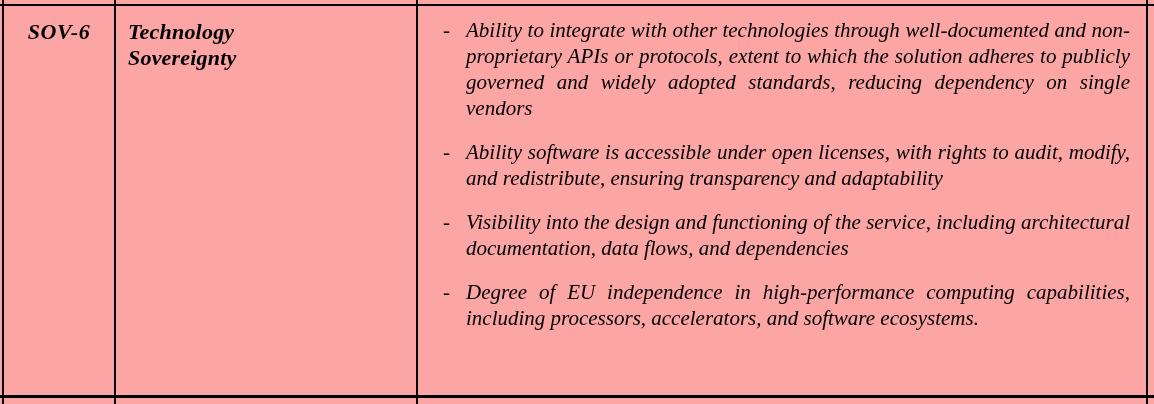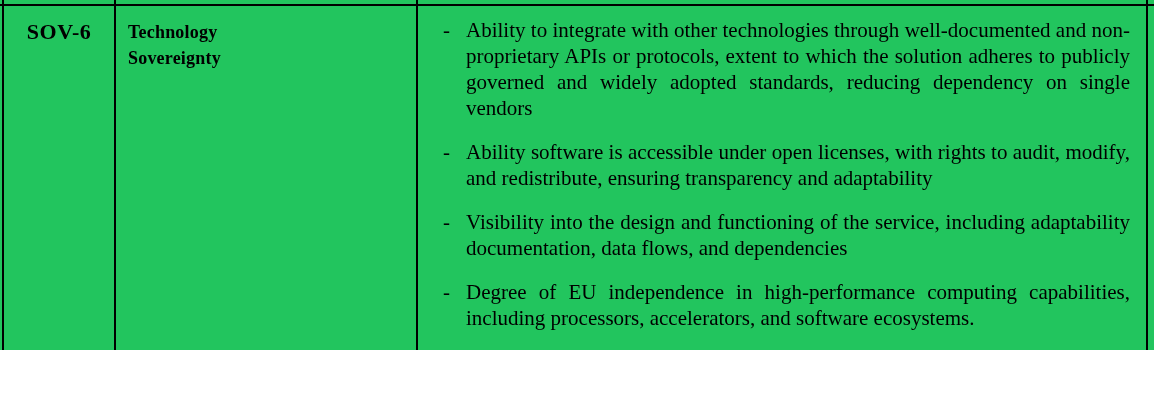--- a/index.html
+++ b/index.html
@@ -3,25 +3,26 @@
 <meta charset="utf-8">
 <style>
   html, body {
     margin: 0;
     padding: 0;
     background: #ffffff;
   }
   .canvas {
     position: relative;
     width: 1154px;
-    height: 350px;
-    background: #22c55e;
+    height: 404px;
+    background: #fca5a5;
     overflow: hidden;
     font-family: "Liberation Serif", serif;
     color: #000000;
+    font-style: italic;
   }
   
   .vline {
     position: absolute;
     top: 0;
     bottom: 0;
     width: 2px;
     background: #000000;
   }
   .vline.v1 { left: 2px; }
@@ -48,21 +49,21 @@
     font-size: 22px;
     line-height: 26px;
     letter-spacing: 0.5px;
   }
   .cell-category {
     position: absolute;
     left: 128px;
     top: 19px;
     width: 180px;
     font-weight: bold;
-    font-size: 18px;
+    font-size: 22px;
     line-height: 26px;
     letter-spacing: 0.2px;
   }
   .cell-criteria {
     position: absolute;
     left: 443px;
     top: 17px;
     width: 687px;
     font-size: 21px;
     line-height: 26px;
@@ -107,21 +108,21 @@
       <span>Ability to integrate with other technologies through well-documented and non-proprietary APIs or protocols, extent to which the solution adheres to publicly governed and widely adopted standards, reducing dependency on single vendors</span>
     </div>
 
     <div class="bullet">
       <span class="dash">-</span>
       <span>Ability software is accessible under open licenses, with rights to audit, modify, and redistribute, ensuring transparency and adaptability</span>
     </div>
 
     <div class="bullet">
       <span class="dash">-</span>
-      <span>Visibility into the design and functioning of the service, including adaptability documentation, data flows, and dependencies</span>
+      <span>Visibility into the design and functioning of the service, including architectural documentation, data flows, and dependencies</span>
     </div>
 
     <div class="bullet">
       <span class="dash">-</span>
       <span>Degree of EU independence in high-performance computing capabilities, including processors, accelerators, and software ecosystems.</span>
     </div>
 
   </div>
 
 </div>

